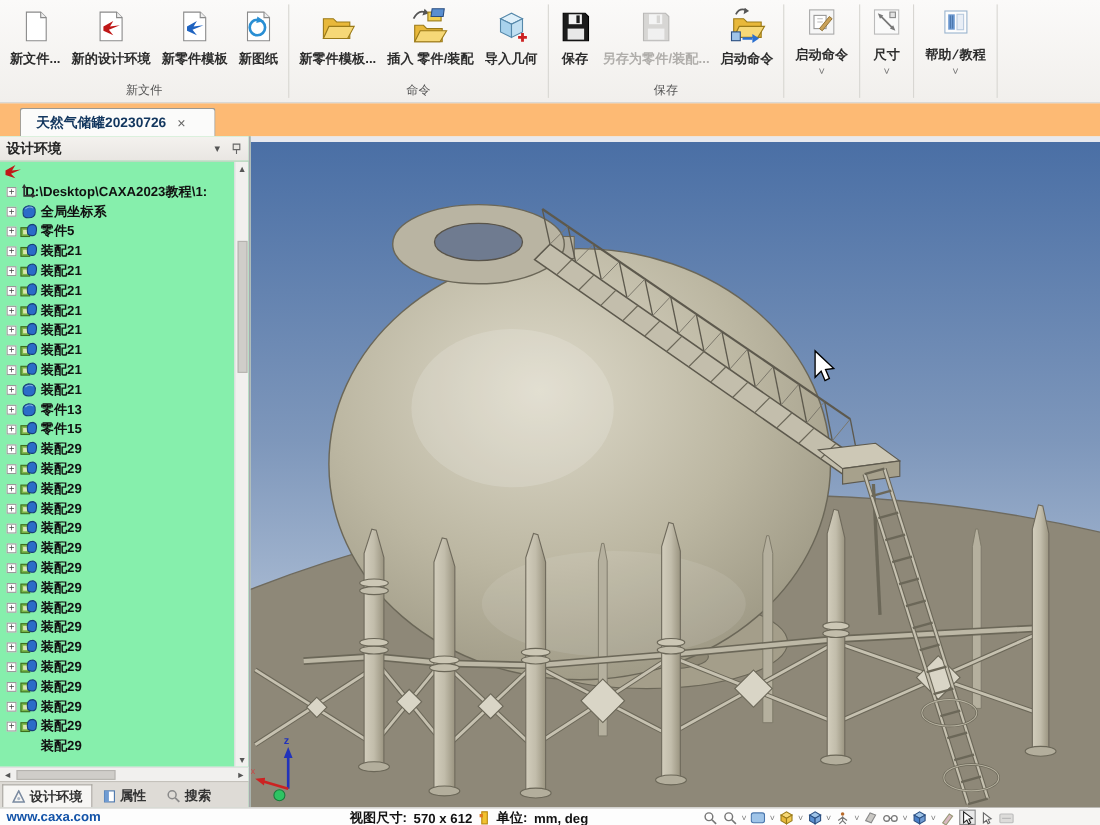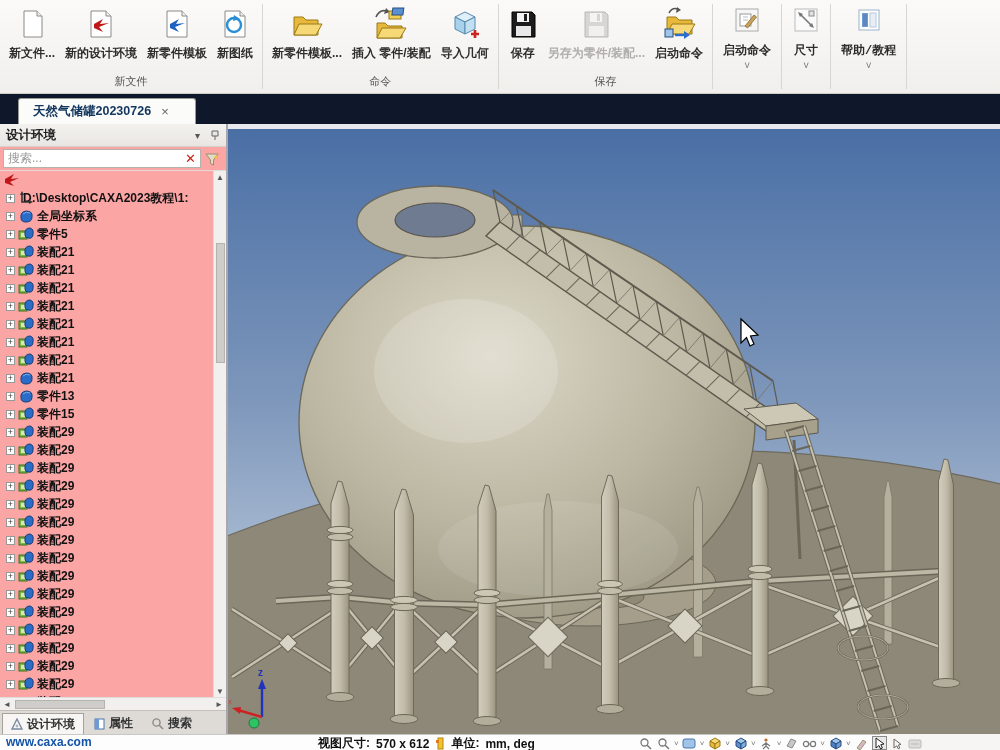--- a/index.html
+++ b/index.html
@@ -18,29 +18,29 @@
     padding:4px 5px 2px 5px; border-radius:3px; cursor:default; }
   .rbtn .ico { height:36px; display:flex; align-items:center; justify-content:center; }
   .rbtn .lbl { font-size:12px; font-weight:700; color:#2d2d2d; white-space:nowrap; margin-top:3px; }
   .rbtn.disabled .lbl { color:#b0aeab; font-weight:700; }
   .dropgrp { display:flex; flex-direction:column; align-items:center; padding:4px 10px 0 10px; }
   .dropgrp .ico { height:34px; display:flex; align-items:center; }
   .dropgrp .lbl { font-size:12px; font-weight:700; color:#2d2d2d; white-space:nowrap; margin-top:4px;font-family:Liberation Mono, monospace; }
   .dropgrp .chev { font-size:10px; color:#777; line-height:10px; margin-top:2px; }
 
   
-  .tabrow { position:absolute; left:0; top:94px; width:1000px; height:30px; background:#0f172a; }
+  .tabrow { position:absolute; left:0; top:94px; width:1000px; height:30px; background:#fdba74; }
   .doctab { position:absolute; left:18px; top:4px; height:26px; min-width:178px; background:#fbfbfa;
     border:1px solid #9a9892; border-bottom:none; border-radius:3px 3px 0 0;
     display:flex; align-items:center; padding:0 8px 0 14px; }
   .doctab .ttl { font-size:12.5px; font-weight:700; color:#12365e; white-space:nowrap; }
   .doctab .cls { font-size:13px; color:#666; margin-left:10px; cursor:default; }
 
   
-  .panel { position:absolute; left:0; top:124px; width:228px; height:610px; background:#fca5a5;
+  .panel { position:absolute; left:0; top:124px; width:228px; height:610px; background:#86efac;
     border-right:2px solid #a9a7ad; display:flex; flex-direction:column; }
   .phead { height:23px; background:linear-gradient(#f4f2ef,#e9e6e2); border-bottom:1px solid #d4d1cc;
     display:flex; align-items:center; padding:0 6px; }
   .phead .t { flex:1; font-size:12.5px; font-weight:700; color:#222; }
   .phead .caret { font-size:10px; color:#555; margin-right:10px; }
   .searchrow { height:24px; display:flex; align-items:center; border-bottom:1px solid #e0ddd8; padding:2px 3px; }
   .searchbox { flex:1; height:19px; border:1px solid #b5b2ac; background:#fff; display:flex; align-items:center; padding:0 4px; }
   .searchbox .ph { flex:1; font-size:12px; color:#999; }
   .searchbox .rx { color:#cc2211; font-weight:700; font-size:13px; line-height:13px; }
   .funnelbtn { width:22px; display:flex; justify-content:center; }
@@ -265,32 +265,20 @@
   </div>
 </div>
 
 <div class="panel">
   <div class="phead">
     <span class="t">设计环境</span>
     <span class="caret">▾</span>
     <svg width="10" height="12">
         <path d="M2 2 h6 v5 h-6 z M5 7 v4" fill="#e8e6e2" stroke="#666"></path>
       </svg>
-  </div>
-  <div class="searchrow">
-    <div class="searchbox">
-      <span class="ph">搜索...</span>
-      <span class="rx">✕</span>
-    </div>
-    <span class="funnelbtn">
-      <svg width="16" height="16">
-          <polygon points="2,3 14,3 9.5,9 9.5,14 6.5,12.5 6.5,9" fill="#e4dcc4" stroke="#998f6a"></polygon>
-          <circle cx="12" cy="6" r="1.6" fill="#f2c230"></circle>
-        </svg>
-    </span>
   </div>
   <div class="treewrap">
     <div class="tree" id="tree">
         <div class="trow root">
           <span class="plus">+</span>
           <svg class="ticon" viewBox="0 0 16 14">
             <polygon points="1,6 10,1 7,6 15,5 6,9 10,13 1,10" fill="#c01818"></polygon>
           </svg>
           <span class="tlbl">D:\Desktop\CAXA2023教程\1:</span>
         </div>

